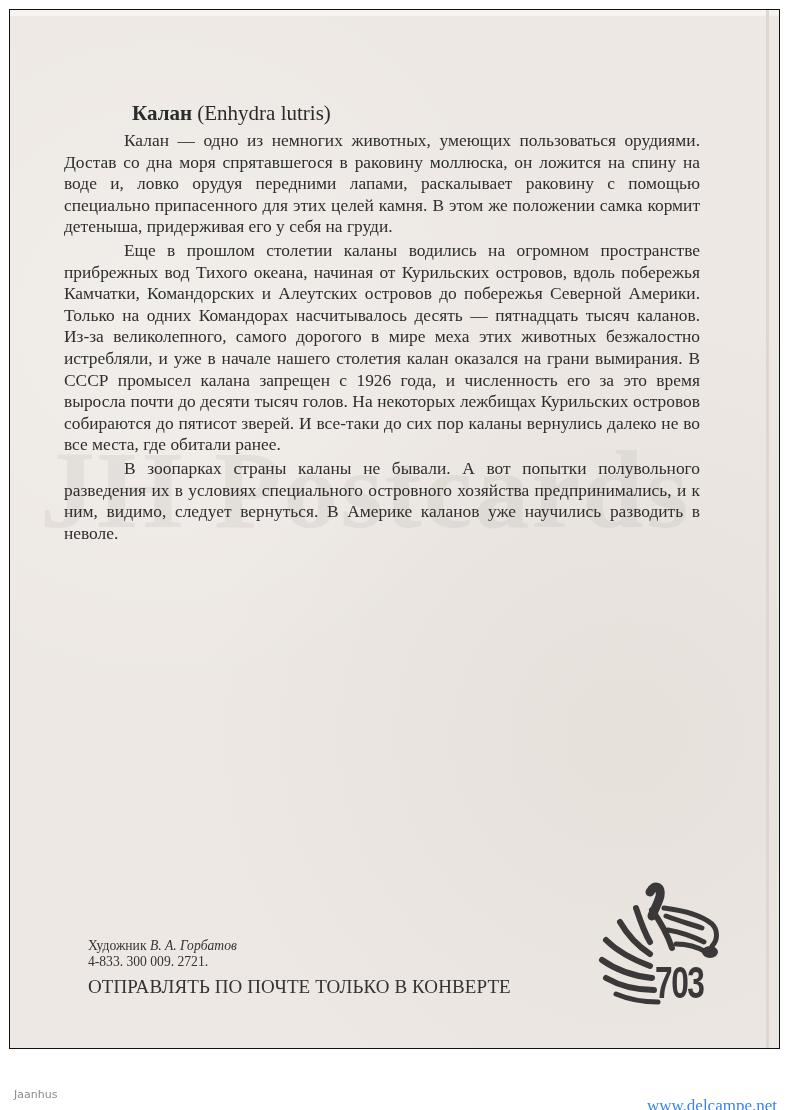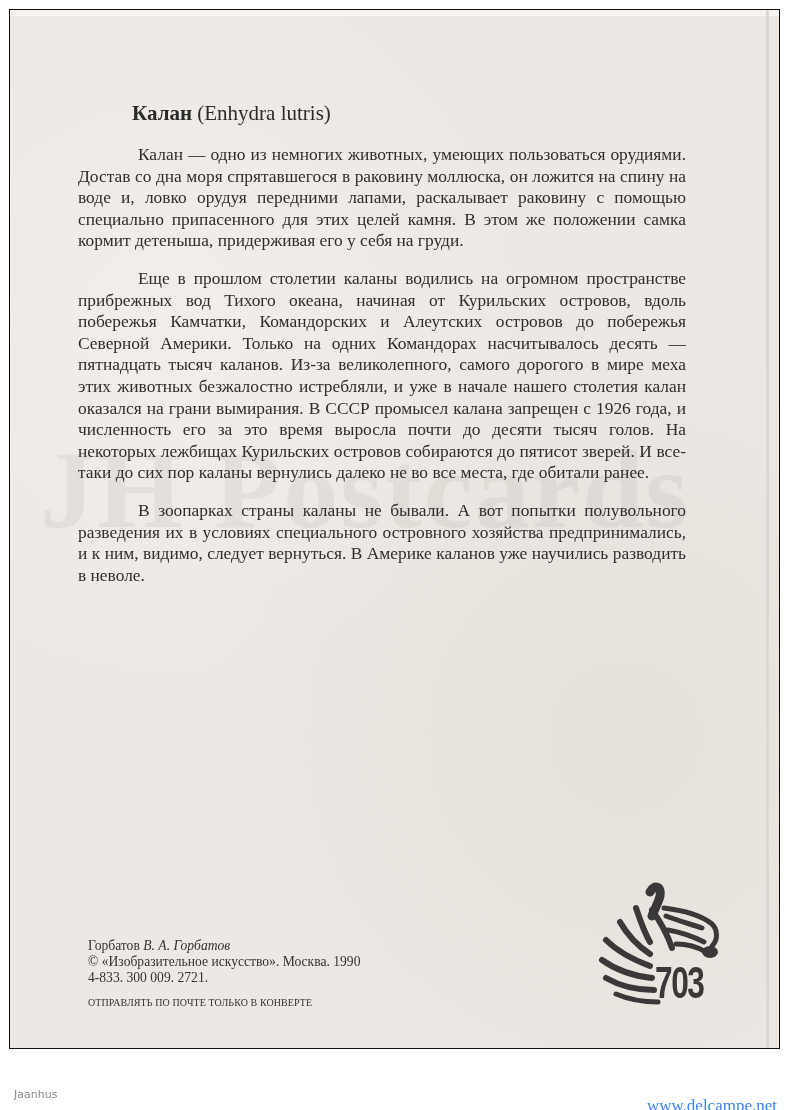--- a/index.html
+++ b/index.html
@@ -68,37 +68,37 @@
       position: absolute;
       left: 62px;
       top: 128px;
       width: 640px;
       font-size: 17.4px;
       line-height: 21.6px;
       color: #2e2e2e;
       text-align: justify;
     }
     .body-text p {
-      margin: 16px;
+      margin: 2px;
       text-indent: 60px;
       text-align-last: left;
     }
     .footer {
       position: absolute;
       left: 88px;
       top: 938px;
       font-size: 13.6px;
       line-height: 16px;
       color: #333;
     }
     .footer .line { white-space: nowrap; }
     .footer i { }
     .footer .notice {
       margin-top: 9px;
-      font-size: 10px;
+      font-size: 19px;
       letter-spacing: 0.1px;
     }
     .logo {
       position: absolute;
       left: 580px;
       top: 880px;
       width: 150px;
       height: 130px;
     }
     .logo-number {
@@ -139,22 +139,21 @@
   <div class="title"><b>Калан</b><span> (Enhydra lutris)</span></div>
 </div>
 
 <div class="body-text">
   <p>Калан — одно из немногих животных, умеющих пользоваться орудиями. Достав со дна моря спрятавшегося в раковину моллюска, он ложится на спину на воде и, ловко орудуя передними лапами, раскалывает раковину с помощью специально припасенного для этих целей камня. В этом же положении самка кормит детеныша, придерживая его у себя на груди.</p>
   <p>Еще в прошлом столетии каланы водились на огромном пространстве прибрежных вод Тихого океана, начиная от Курильских островов, вдоль побережья Камчатки, Командорских и Алеутских островов до побережья Северной Америки. Только на одних Командорах насчитывалось десять — пятнадцать тысяч каланов. Из-за великолепного, самого дорогого в мире меха этих животных безжалостно истребляли, и уже в начале нашего столетия калан оказался на грани вымирания. В СССР промысел калана запрещен с 1926 года, и численность его за это время выросла почти до десяти тысяч голов. На некоторых лежбищах Курильских островов собираются до пятисот зверей. И все-таки до сих пор каланы вернулись далеко не во все места, где обитали ранее.</p>
   <p>В зоопарках страны каланы не бывали. А вот попытки полувольного разведения их в условиях специального островного хозяйства предпринимались, и к ним, видимо, следует вернуться. В Америке каланов уже научились разводить в неволе.</p>
 </div>
 
 <div class="footer">
-  <div class="line"><span>Горбатов </span><i>В. А. Горбатов</i></div>
-  <div class="line">©  «Изобразительное искусство». Москва. 1990</div>
+  <div class="line"><span>Художник </span><i>В. А. Горбатов</i></div>
   <div class="line">4-833. 300 009. 2721.</div>
   <div class="line notice">ОТПРАВЛЯТЬ ПО ПОЧТЕ ТОЛЬКО В КОНВЕРТЕ</div>
 </div>
 
 <svg class="logo" viewBox="0 0 150 130" xmlns="http://www.w3.org/2000/svg">
   <g fill="none" stroke="#3a3838" stroke-linecap="round" stroke-linejoin="round">
     <path d="M70 12 C 74 4, 82 6, 80 16 C 78 24, 74 30, 72 36" stroke-width="9"></path>
     <path d="M56 28 C 60 40, 64 52, 70 62" stroke-width="6"></path>
     <path d="M40 42 C 48 56, 58 66, 70 74" stroke-width="6"></path>
     <path d="M26 60 C 38 72, 54 80, 70 86" stroke-width="6"></path>

